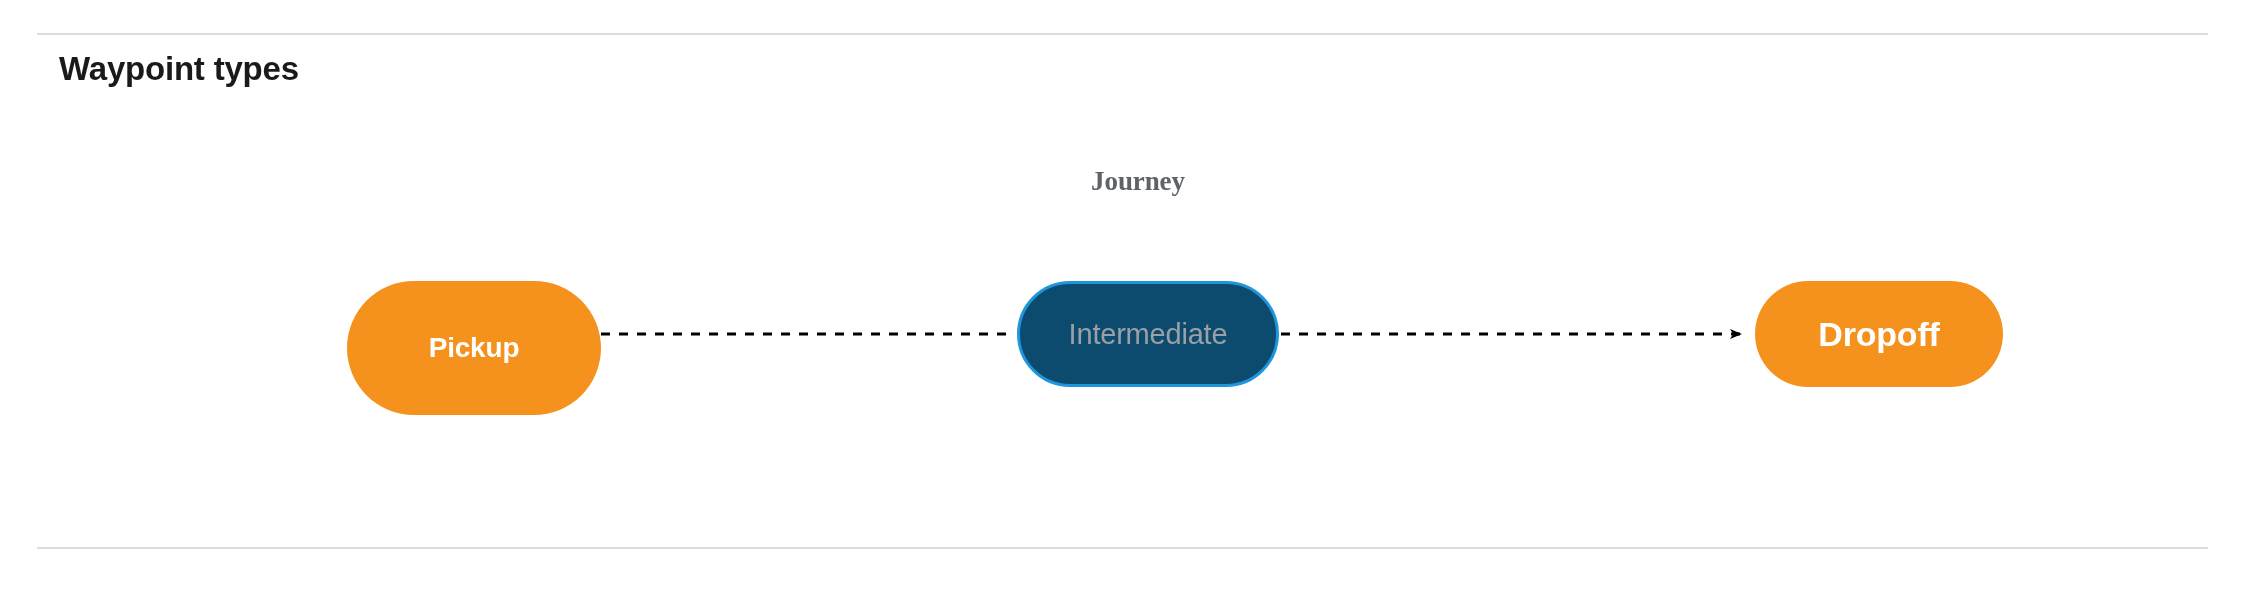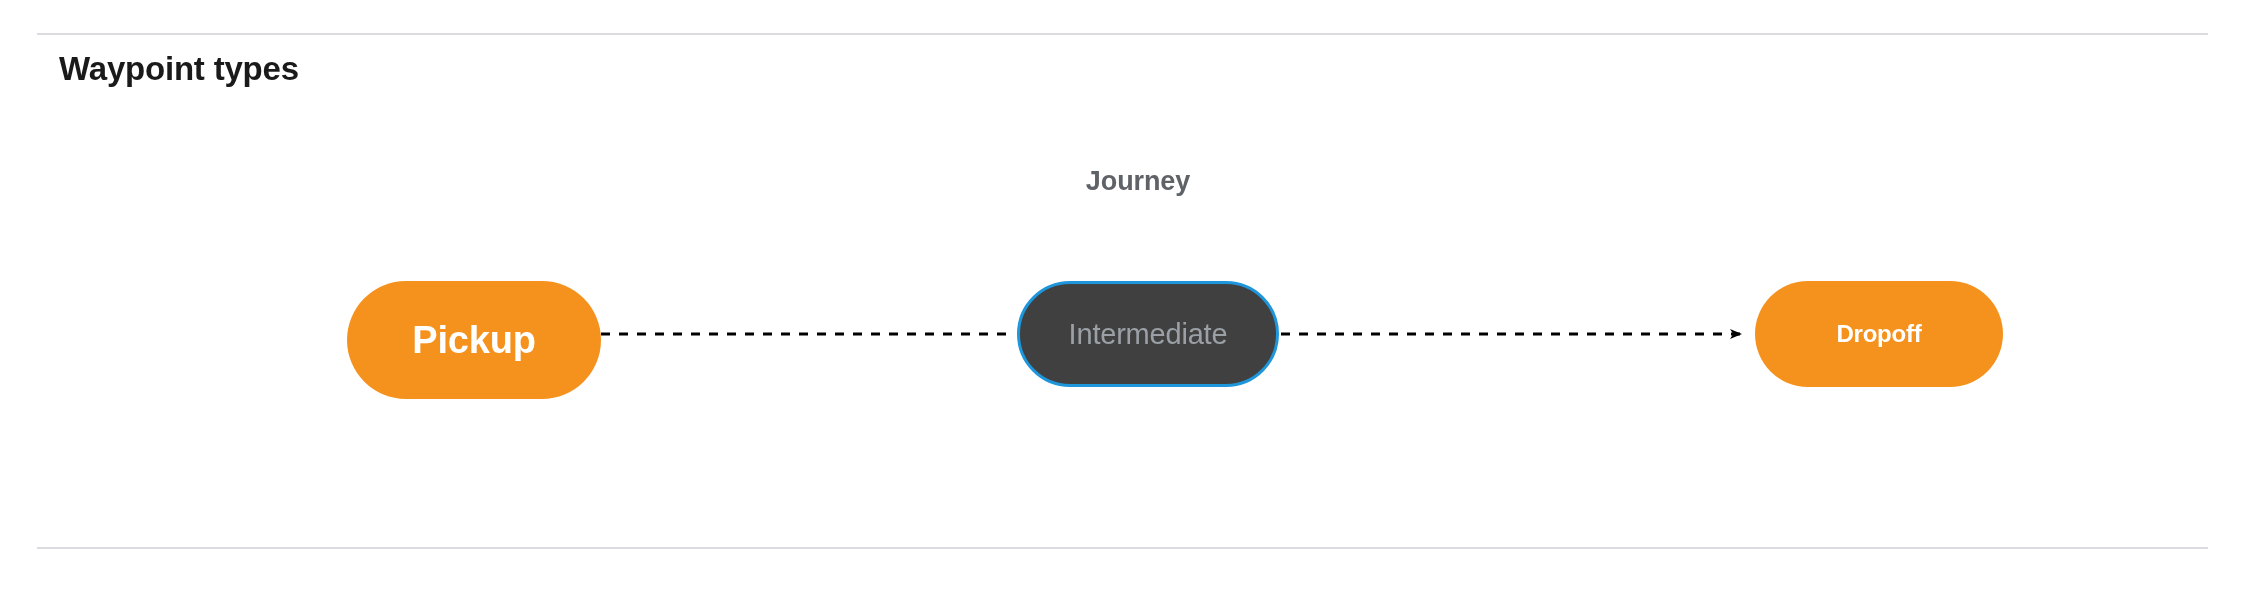--- a/index.html
+++ b/index.html
@@ -58,64 +58,65 @@
     left: 1018px;
     top: 168px;
     width: 240px;
     text-align: center;
     font-size: 27px;
     font-weight: bold;
     color: #5f6368;
     letter-spacing: -0.1px;
     line-height: 1;
     white-space: nowrap;
+    font-family: Liberation Serif, serif;
   }
 
   
   .node {
     position: absolute;
     box-sizing: border-box;
     display: flex;
     align-items: center;
     justify-content: center;
     border-radius: 999px;
     white-space: nowrap;
     line-height: 1;
   }
 
   .node-pickup {
     left: 347px;
     top: 281px;
     width: 254px;
-    height: 118px;
+    height: 134px;
     background: #f5921e;
     color: #ffffff;
-    font-size: 38px;
+    font-size: 28px;
     font-weight: bold;
     letter-spacing: -0.2px;
   }
 
   .node-dropoff {
     left: 1755px;
     top: 281px;
     width: 248px;
     height: 106px;
     background: #f5921e;
     color: #ffffff;
-    font-size: 24px;
+    font-size: 34px;
     font-weight: bold;
     letter-spacing: -0.2px;
   }
 
   .node-intermediate {
     left: 1017px;
     top: 281px;
     width: 262px;
     height: 106px;
-    background: #404040;
+    background: #0c4a6e;
     border: 3px solid #1e96db;
     color: #9aa0a6;
     font-size: 29px;
     font-weight: normal;
     letter-spacing: -0.2px;
   }
 
   
   .connectors {
     position: absolute;

